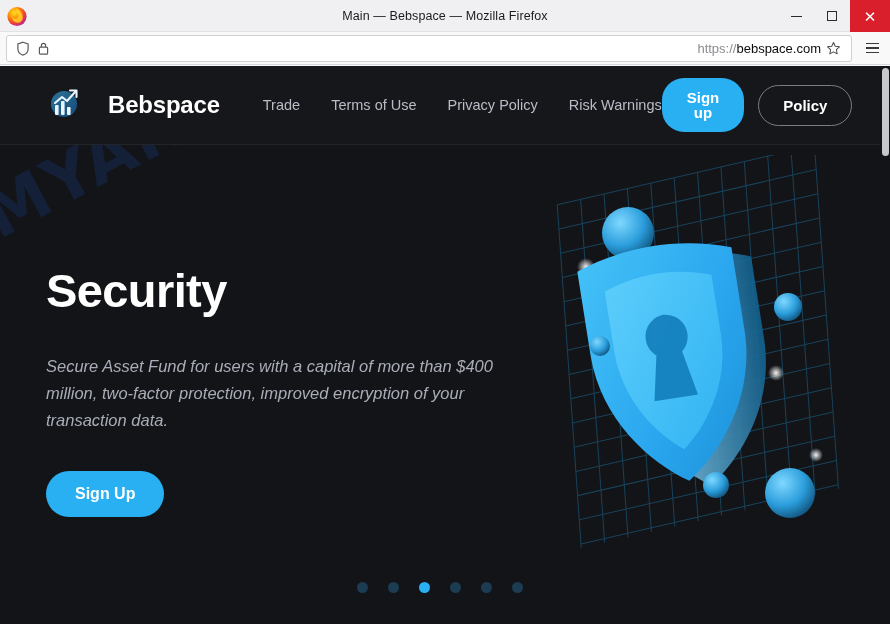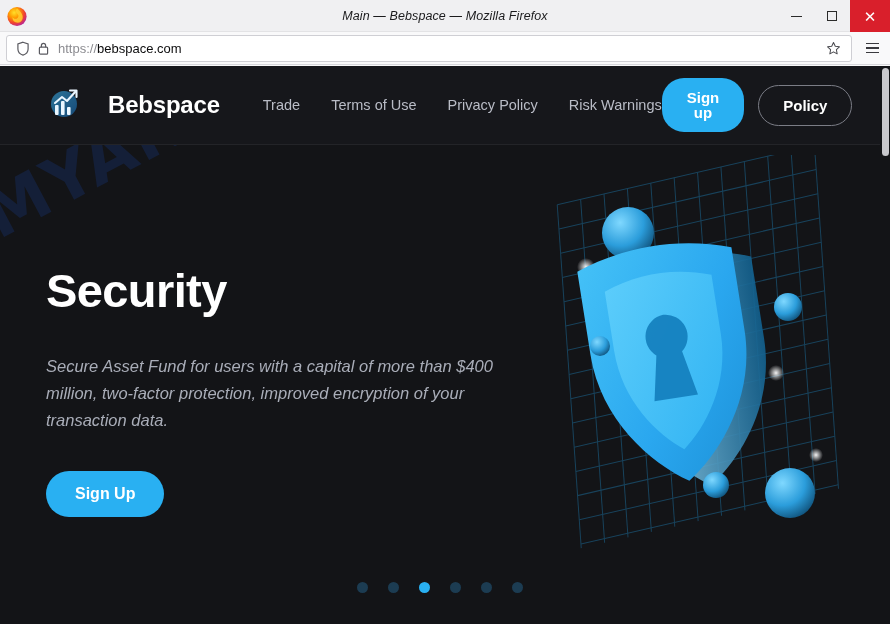--- a/index.html
+++ b/index.html
@@ -15,35 +15,35 @@
   .titlebar {
     height:32px; background:#f0f0f2; position:relative;
     display:flex; align-items:center;
     border-bottom:1px solid #e3e3e5;
   }
   .ff-logo { position:absolute; left:6px; top:5px; width:22px; height:22px; }
   .title-text {
     width:100%; text-align:center;
     font-size:12.5px; color:#1b1b1d; letter-spacing:.1px;
     pointer-events:none;
-    font-style:italic;
   }
   .win-btns { position:absolute; right:0; top:0; height:32px; display:flex; }
   .win-btn {
     width:36px; height:32px; display:flex; align-items:center; justify-content:center;
   }
   .win-btn.close { width:40px; background:#d91f2b; }
   .glyph-min { width:11px; height:1px; background:#2b2b2b; }
   .glyph-max { width:10px; height:10px; border:1.4px solid #2b2b2b; }
   .glyph-close { color:#fff; font-size:15px; line-height:1; font-weight:300;}
 
   .navbar {
     height:33px; background:#f9f9fa;
     display:flex; align-items:center; padding:0 4px;
     border-bottom:1px solid #d7d7db;
+    text-align:right;
   }
   .urlbar {
     flex:1; height:27px; background:#fff; border:1px solid #cfcfd4;
     border-radius:3px; display:flex; align-items:center; padding:0 6px;
     margin:0 2px;
   }
   .url-icon { width:20px; display:flex; align-items:center; justify-content:center; }
   .url-text {
     flex:1; font-size:13px; color:#0c0c0d; margin-left:5px;
     white-space:nowrap; overflow:hidden;

